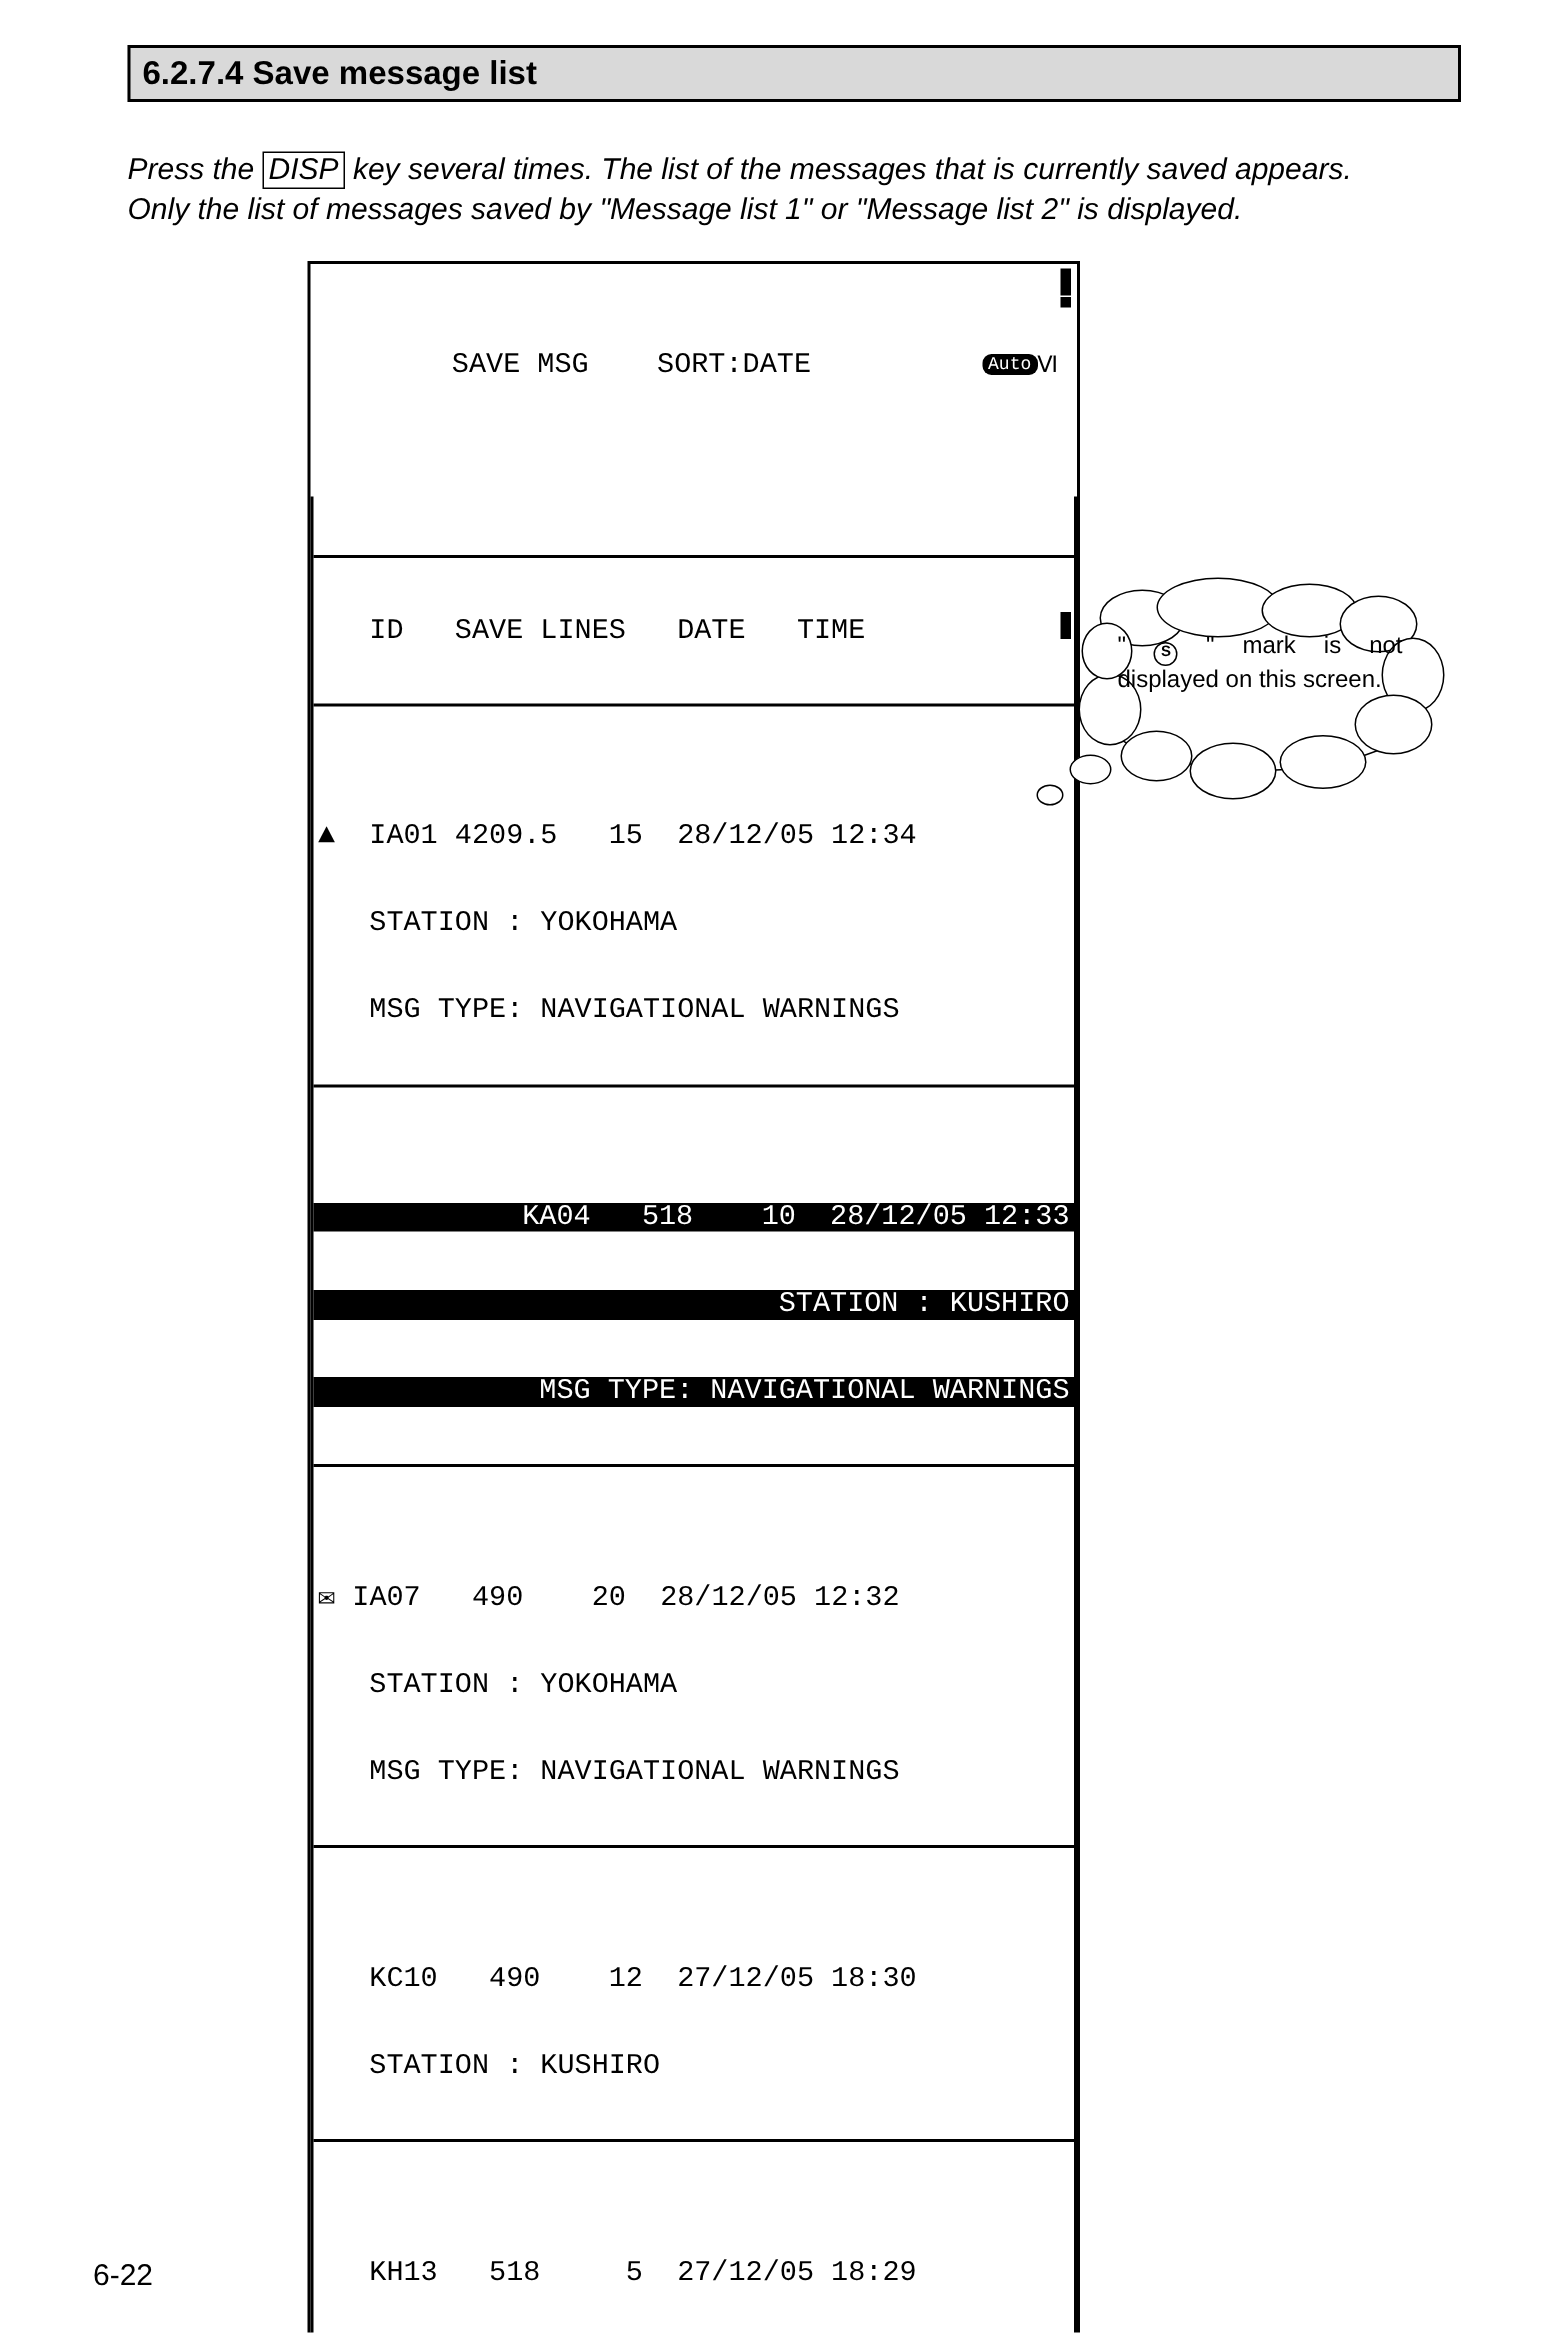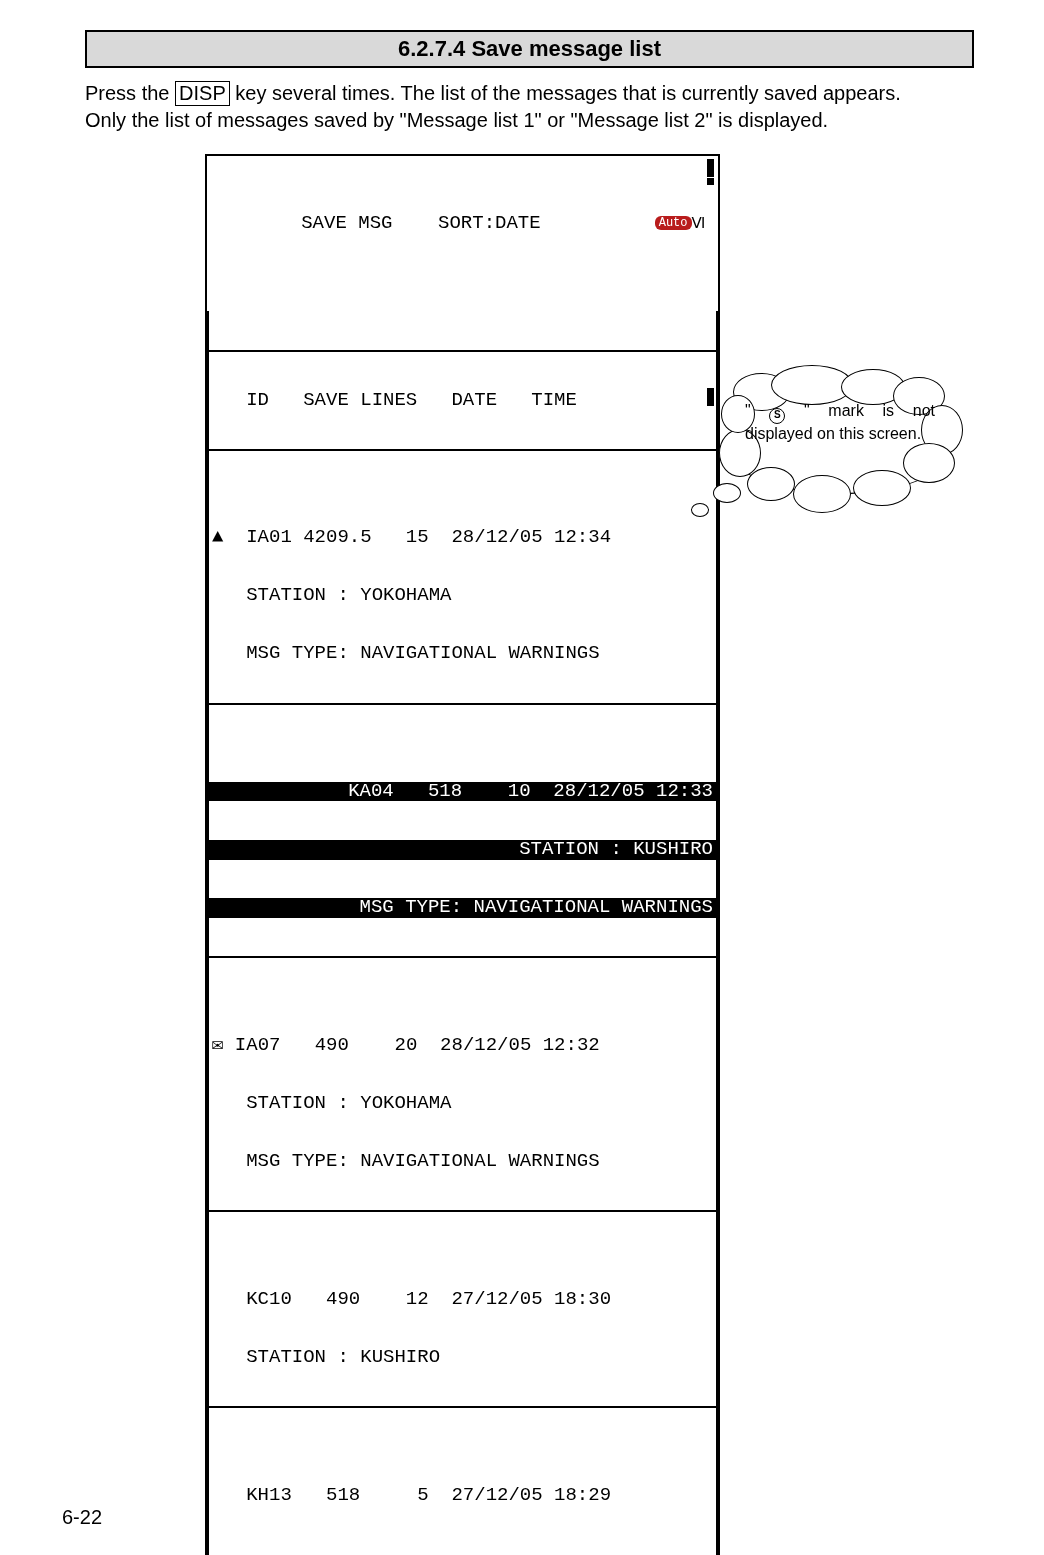--- a/index.html
+++ b/index.html
@@ -15,26 +15,26 @@
     position: relative;
     box-sizing: border-box;
     padding: 30px 70px 30px 85px;
   }
   .section-header {
     border: 2px solid #000;
     background: #d9d9d9;
     padding: 4px 8px;
     font-weight: bold;
     font-size: 22px;
-    text-align: center;
   }
   .para {
-    margin-top: 12px;
+    margin-top: 32px;
     font-size: 20px;
     line-height: 1.35;
+    font-style: italic;
   }
   .boxed-key {
     border: 1px solid #000;
     padding: 0 3px 1px 3px;
   }
 
   
   .terminal {
     margin: 20px auto 6px 120px;
     border: 2px solid #000;
@@ -67,21 +67,21 @@
   }
   .scroll-mark {
     position: absolute;
     right: 4px;
     width: 7px;
     height: 18px;
     background: #000;
   }
   .pill {
     display: inline-block;
-    background: #b91c1c;
+    background: #000000;
     color: #fff;
     border-radius: 6px;
     padding: 0 4px;
     font-size: 12px;
     line-height: 14px;
     vertical-align: 2px;
   }
   .roman {
     font-family: Arial, sans-serif;
     font-size: 15px;

